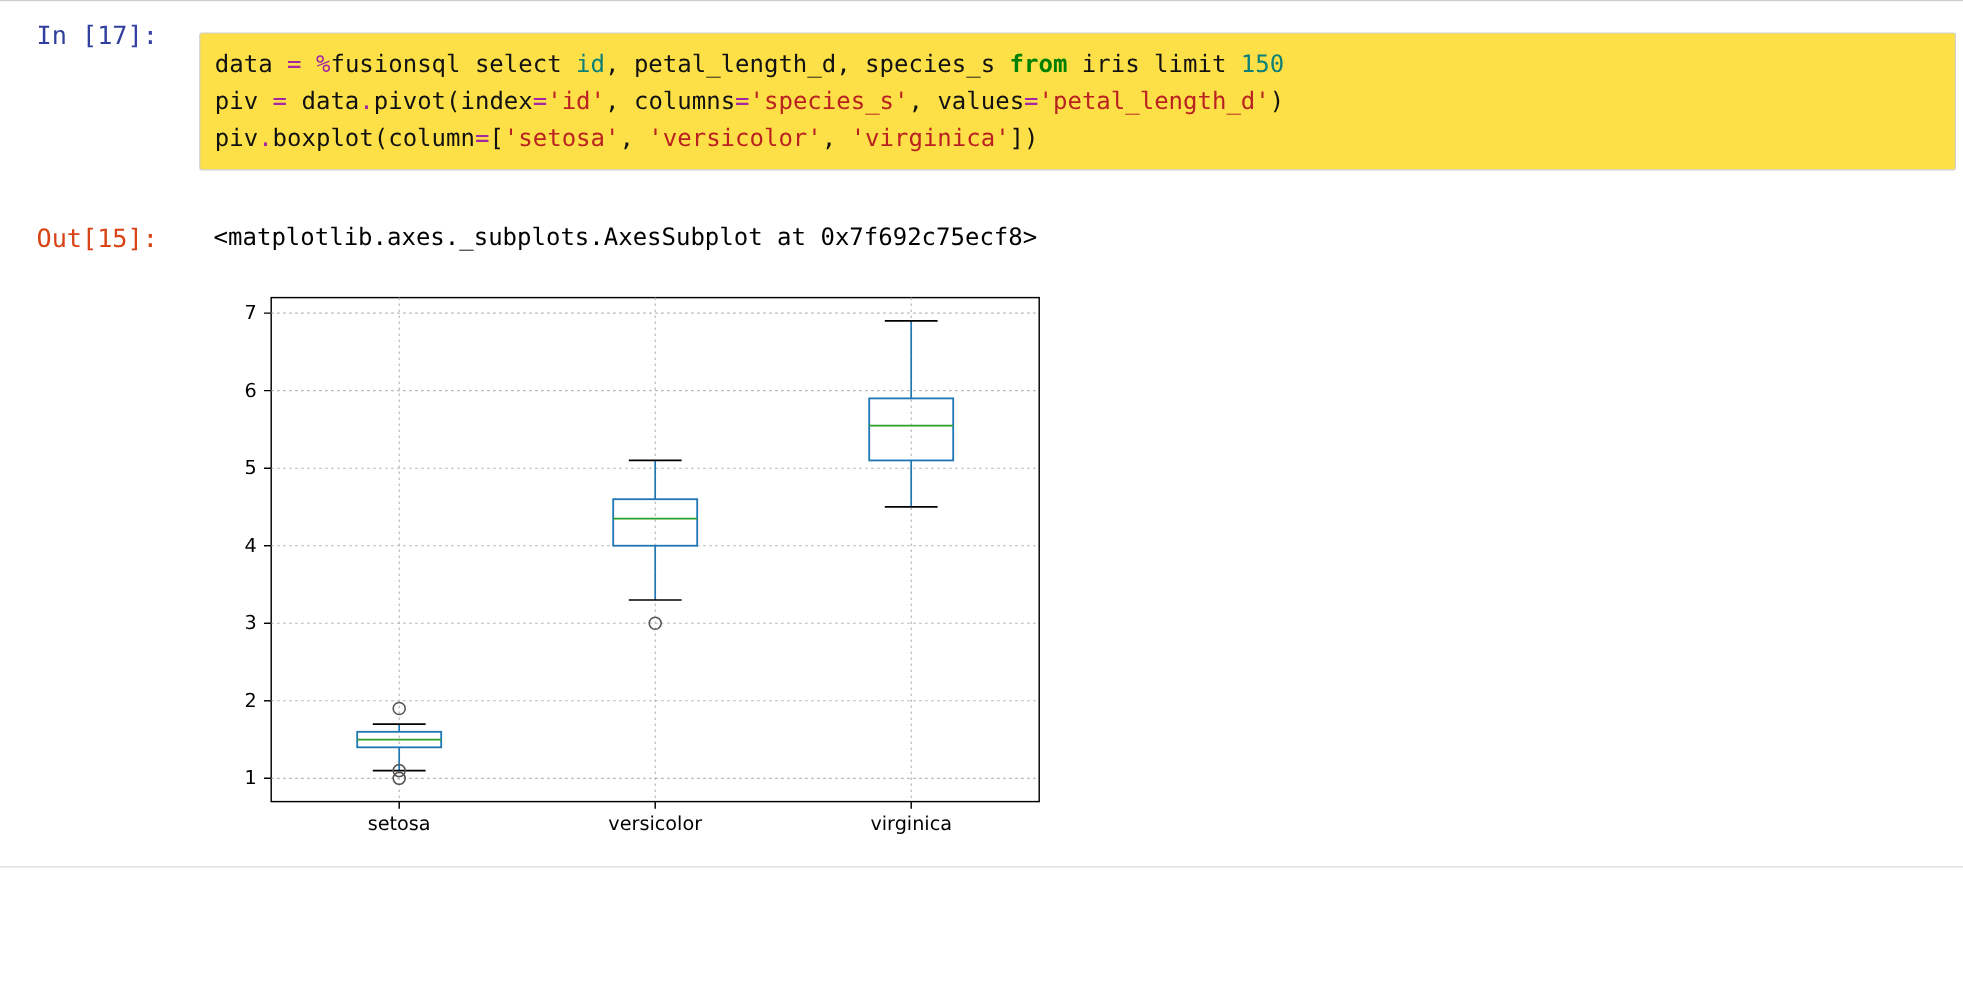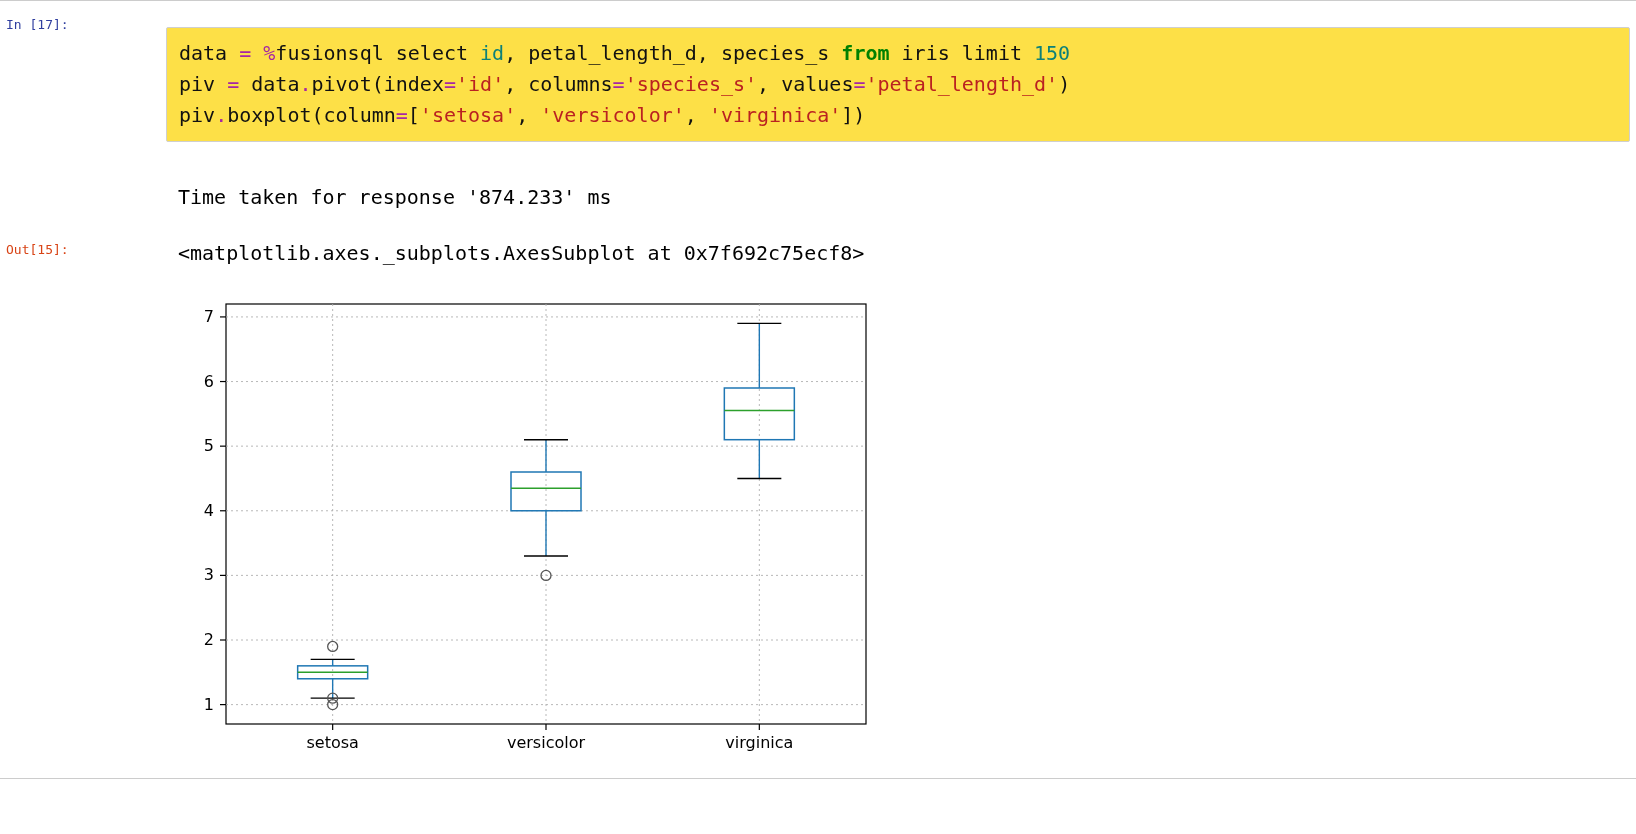--- a/index.html
+++ b/index.html
@@ -19,24 +19,24 @@
   .cell {
     padding: 6px 6px 6px 6px;
   }
   .row {
     display: flex;
     align-items: flex-start;
   }
   .prompt {
     width: 160px;
     flex: 0 0 160px;
-    text-align: left;
+    text-align: center;
     padding: 10px 10px 0 0;
     font-family: "Menlo", "Consolas", "DejaVu Sans Mono", monospace;
-    font-size: 13px;
+    font-size: 21px;
     line-height: 1.25;
     box-sizing: border-box;
   }
   .in-prompt { color: #303F9F; font-weight: 500; }
   .out-prompt { color: #D84315; font-weight: 500; }
   .code-area {
     flex: 1;
     background: #fde047;
     border: 1px solid #cfcfcf;
     border-radius: 2px;
@@ -89,24 +89,20 @@
 <div class="notebook">
   <div class="cell">
 
     <div class="row">
       <div class="prompt in-prompt">In [17]:</div>
       <pre class="code-area" id="code-area"><span class="tok-name">data </span><span class="tok-op">=</span><span class="tok-name"> </span><span class="tok-op">%</span><span class="tok-magic">fusionsql select </span><span class="tok-id-teal">id</span><span class="tok-punc">, </span><span class="tok-ident">petal_length_d</span><span class="tok-punc">, </span><span class="tok-ident">species_s </span><span class="tok-kw">from</span><span class="tok-ident"> iris limit </span><span class="tok-num">150</span>
 <span class="tok-name">piv </span><span class="tok-op">=</span><span class="tok-name"> data</span><span class="tok-op">.</span><span class="tok-name">pivot</span><span class="tok-punc">(</span><span class="tok-ident">index</span><span class="tok-op">=</span><span class="tok-str">'id'</span><span class="tok-punc">, </span><span class="tok-ident">columns</span><span class="tok-op">=</span><span class="tok-str">'species_s'</span><span class="tok-punc">, </span><span class="tok-ident">values</span><span class="tok-op">=</span><span class="tok-str">'petal_length_d'</span><span class="tok-punc">)</span>
 <span class="tok-name">piv</span><span class="tok-op">.</span><span class="tok-name">boxplot</span><span class="tok-punc">(</span><span class="tok-ident">column</span><span class="tok-op">=</span><span class="tok-punc">[</span><span class="tok-str">'setosa'</span><span class="tok-punc">, </span><span class="tok-str">'versicolor'</span><span class="tok-punc">, </span><span class="tok-str">'virginica'</span><span class="tok-punc">])</span></pre>
     </div>
 
-    <div class="row" style="margin-top:14px;">
-      <div class="prompt"></div>
-      <div class="text-output">Time taken for response '874.233' ms</div>
-    </div>
 
     <div class="row" style="margin-top:14px;">
       <div class="prompt out-prompt">Out[15]:</div>
       <div class="text-output">&lt;matplotlib.axes._subplots.AxesSubplot at 0x7f692c75ecf8&gt;</div>
     </div>
 
     <div class="row">
       <div class="prompt"></div>
       <div class="chart-wrap">
         <svg id="chart" class="chart" width="710" height="480">

